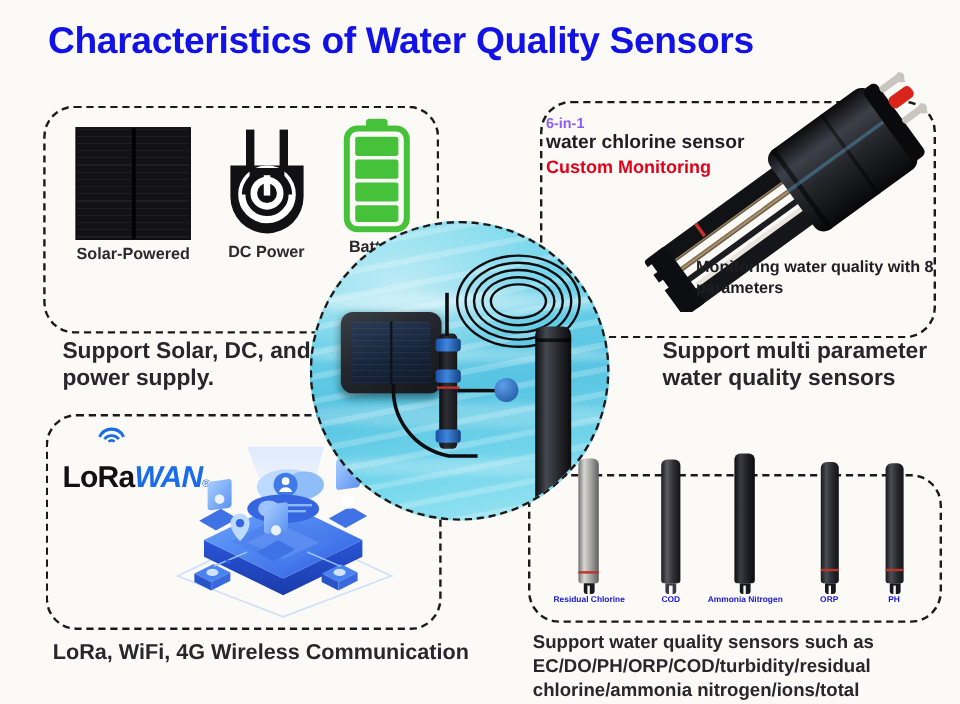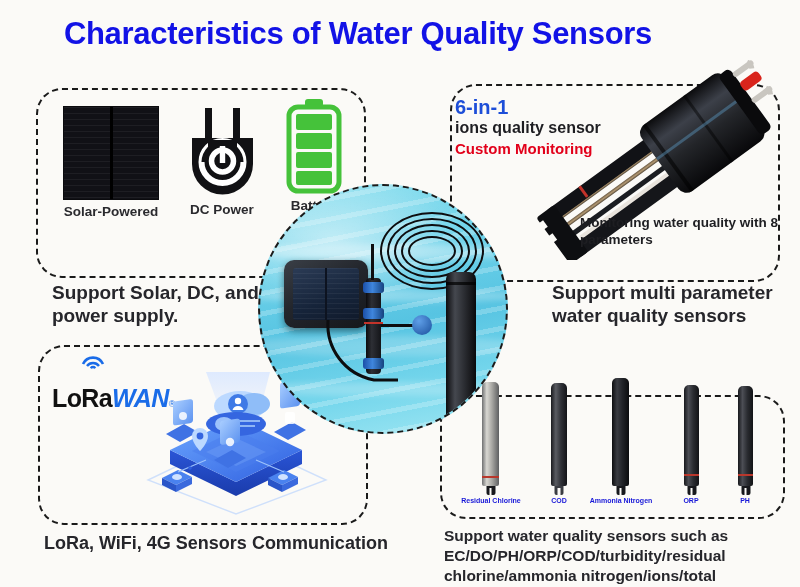--- a/index.html
+++ b/index.html
@@ -15,26 +15,27 @@
     font-family: "Liberation Sans", sans-serif;
     overflow: hidden;
   }
 
   
   .title {
     position: absolute;
     top: 16px;
     left: 0;
     width: 652px;
-    text-align: right;
+    text-align: left;
     font-size: 31px;
     font-weight: bold;
     color: #1212e6;
     letter-spacing: -0.3px;
     font-family: "Liberation Sans", sans-serif;
+    padding-left: 40px;
   }
 
   
   .panel {
     position: absolute;
     border: 2px dashed #1a1a1a;
     border-radius: 26px;
     box-sizing: border-box;
   }
   #panel-power    { left: 36px;  top: 88px;  width: 330px; height: 190px; }
@@ -212,21 +213,21 @@
     position:absolute; left:0; right:0; top:10px; height:3px;
     background: rgba(0,0,0,0.7);
   }
 
   
   #multi-text {
     position: absolute;
     left: 455px; top: 96px;
     width: 200px;
   }
-  .m-line1 { font-size: 20px; font-weight: bold; color: #1d4ed8; }
+  .m-line1 { font-size: 12px; font-weight: bold; color: #8b5cf6; }
   .m-line2 { font-size: 16px; font-weight: bold; color: #1e1e22; }
   .m-line3 { font-size: 15px; font-weight: bold; color: #e2001a; margin-top: 3px; }
 
   #multi-note {
     position: absolute;
     left: 580px; top: 215px;
     width: 210px;
     font-size: 13.5px;
     font-weight: bold;
     color: #1e1e22;
@@ -349,21 +350,21 @@
       <div class="power-label">Battery</div>
     </div>
   </div>
 
   <div class="caption" id="cap-power">Support Solar, DC, and Battery power supply.</div>
 
   <div class="panel" id="panel-multi"></div>
 
   <div id="multi-text">
     <div class="m-line1">6-in-1</div>
-    <div class="m-line2">ions quality sensor</div>
+    <div class="m-line2">water chlorine sensor</div>
     <div class="m-line3">Custom Monitoring</div>
   </div>
 
   <svg id="big-sensor" viewBox="0 0 280 200">
     <defs>
       <linearGradient id="bodyGrad" x1="0" y1="0" x2="0" y2="1">
         <stop offset="0%" stop-color="#0b0b0d"></stop>
         <stop offset="26%" stop-color="#3c4049"></stop>
         <stop offset="55%" stop-color="#232529"></stop>
         <stop offset="100%" stop-color="#08080a"></stop>
@@ -492,21 +493,21 @@
       <path d="M140 106 L156 98 L170 105 L154 113 Z" fill="#4a82ef"></path>
       <path d="M140 106 L154 113 L154 120 L140 113 Z" fill="#2a55c8"></path>
       <path d="M154 113 L170 105 L170 112 L154 120 Z" fill="#3a69dd"></path>
       <ellipse cx="155" cy="105" rx="5" ry="3" fill="#cfe2ff"></ellipse>
     </g>
 
     <path d="M50 100 L78 88 M156 100 L128 88" stroke="#9cc2fb" stroke-width="1.3" fill="none"></path>
     <circle cx="62" cy="96" r="1.8" fill="#2f5fe0"></circle>
   </svg>
 
-  <div class="caption" id="cap-wireless">LoRa, WiFi, 4G Sensors Communication</div>
+  <div class="caption" id="cap-wireless">LoRa, WiFi, 4G Wireless Communication</div>
 
   <div class="panel" id="panel-sensors"></div>
 
   <div id="probe-row">
 
     <div class="probe" style="left:36px; height:104px; width:17px;
                 background:linear-gradient(to right,#6e6f71 0%,#d8d7d2 28%,#a9a8a4 58%,#5e5f61 100%);">
       <div class="probe-band" style="bottom:8px;"></div>
       <div class="probe-tip"></div>
     </div>

